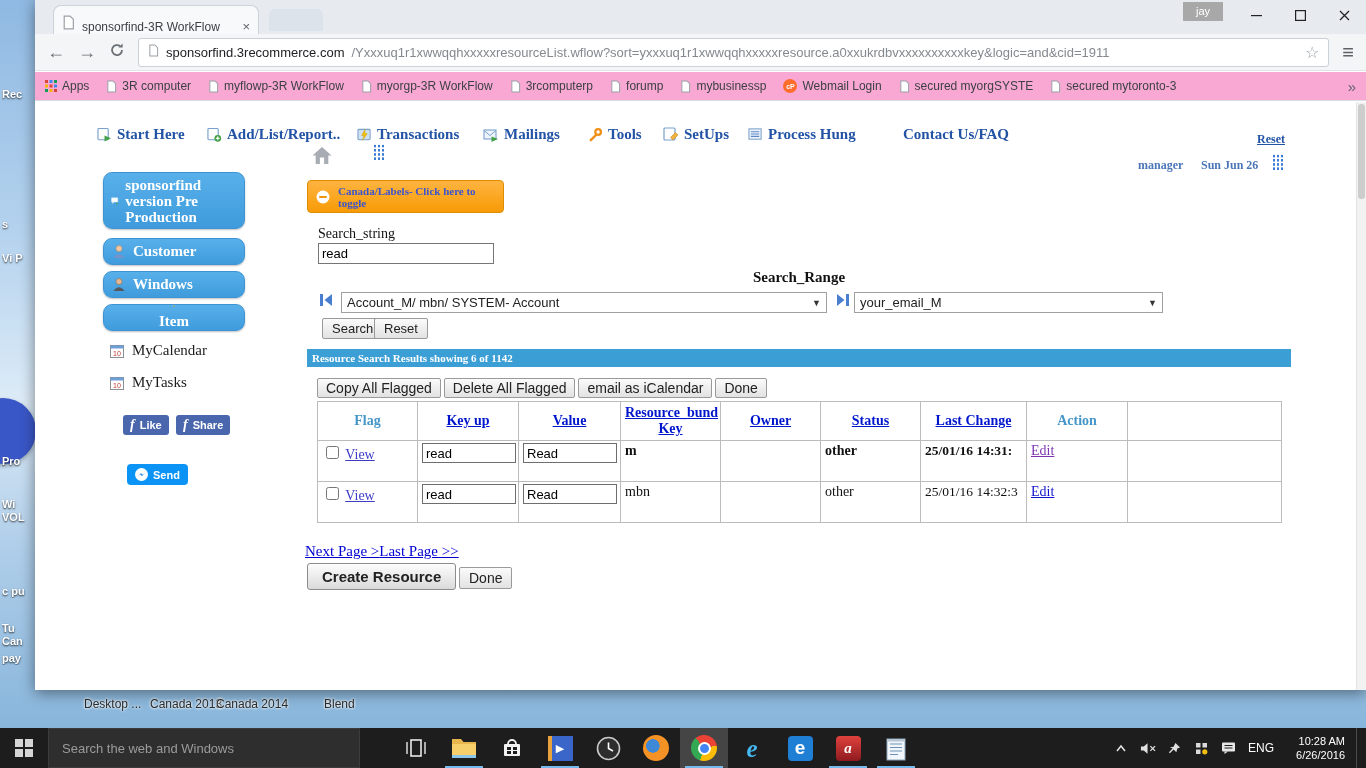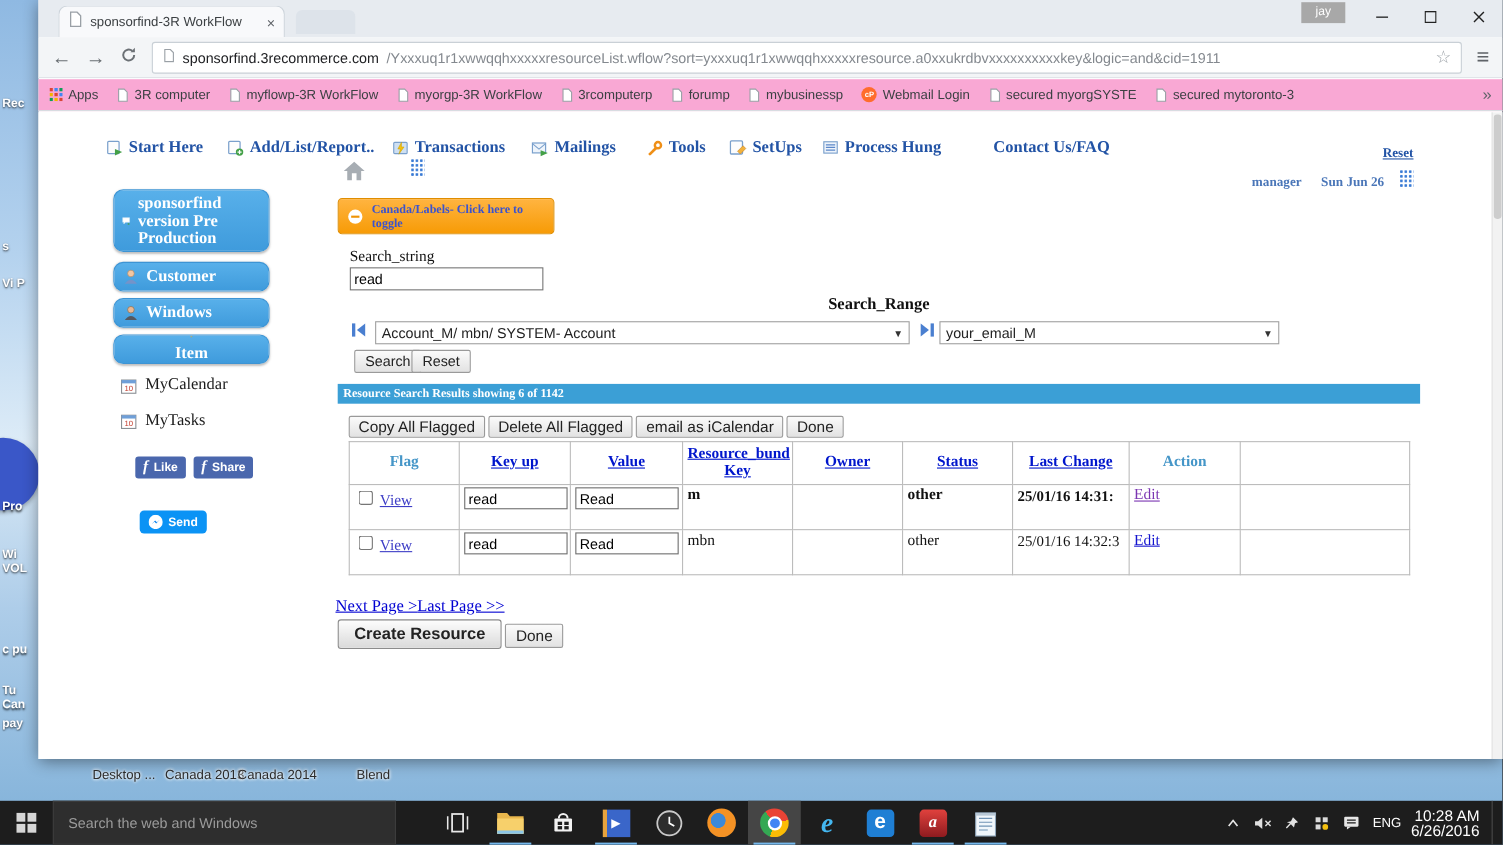--- a/index.html
+++ b/index.html
@@ -9,21 +9,21 @@
   .desktop{position:absolute;inset:0;background:linear-gradient(180deg,#8fb9e2 0%,#b4d2ee 30%,#dcebf7 52%,#aecde9 72%,#7fb0d8 100%);}
   .dt-circle{position:absolute;left:-30px;top:398px;width:66px;height:66px;border-radius:50%;background:#3a57c8;box-shadow:0 2px 4px rgba(0,0,0,.3);}
   .dt-label{position:absolute;left:2px;width:34px;color:#fff;font-size:11px;font-weight:bold;text-shadow:0 1px 2px rgba(0,0,0,.8);line-height:13px;overflow:hidden;}
   .ll1{top:88px}.ll2{top:252px}.ll3{top:218px}.ll4{top:455px;color:#fff}.ll5{top:585px}.ll6{top:622px}.ll7{top:498px}.ll8{top:652px}
   .dt-bottom{position:absolute;top:697px;font-size:12px;color:#2d2d2d;text-shadow:0 0 3px #fff,0 0 3px #fff;white-space:nowrap;}
   .bl1{left:84px}.bl2{left:150px}.bl3{left:216px}.bl4{left:324px}
 
   
   .browser{position:absolute;left:35px;top:0;width:1331px;height:690px;background:#fff;box-shadow:0 3px 14px rgba(0,0,0,.45);}
   .titlebar{position:absolute;top:0;left:0;right:0;height:34px;background:#e7ebf0;}
-  .tab{position:absolute;left:18px;top:5px;width:206px;height:29px;background:#f8f9fb;border:1px solid #ccd3da;border-bottom:none;border-radius:8px 8px 0 0;display:flex;align-items:center;gap:7px;padding:0 8px;box-sizing:border-box;}
+  .tab{position:absolute;left:18px;top:5px;width:206px;height:29px;background:#f8f9fb;border:1px solid #ccd3da;border-bottom:none;border-radius:8px 8px 0 0;display:flex;align-items:flex-end;gap:7px;padding:0 8px;box-sizing:border-box;}
   .tab-title{flex:1;font-size:12px;color:#3c4043;white-space:nowrap;overflow:hidden;}
   .tab-close{color:#5f6368;font-size:13px;cursor:default;}
   .newtab{position:absolute;left:234px;top:9px;width:54px;height:22px;background:#dde3ea;border-radius:6px 6px 0 0;}
   .profile{position:absolute;left:1148px;top:2px;min-width:30px;height:19px;background:#a8a8a8;color:#fff;font-size:11px;text-align:center;line-height:19px;padding:0 5px;}
   .winctl{position:absolute;right:0;top:0;display:flex;height:30px;}
   .wc{width:44px;display:flex;align-items:center;justify-content:center;color:#222;}
 
   .toolbar{position:absolute;top:34px;left:0;right:0;height:37px;background:#f3f5f7;border-bottom:1px solid #e0e4e8;display:flex;align-items:center;gap:13px;padding:0 12px;box-sizing:border-box;}
   .navarrow{font-size:18px;color:#6b7075;line-height:1;}
   .omnibox{flex:1;height:27px;background:#fff;border:1px solid #c9d0d6;border-radius:3px;display:flex;align-items:center;gap:7px;padding:0 9px;font-size:13px;overflow:hidden;}
@@ -107,21 +107,21 @@
   .winlogo{display:grid;grid-template-columns:8px 8px;grid-template-rows:8px 8px;gap:1.5px;}
   .winlogo div{background:#d6d6d6;}
   .tb-search{width:312px;background:#2e2e2e;border:1px solid #3c3c3c;box-sizing:border-box;display:flex;align-items:center;padding-left:13px;color:#9b9b9b;font-size:13px;}
   .tb-gap{width:32px;}
   .slot{width:48px;position:relative;display:flex;align-items:center;justify-content:center;}
   .slot.active{background:#454545;}
   .ul{position:absolute;bottom:0;left:5px;right:5px;height:2px;background:#76b9ed;}
   .tray{margin-left:auto;display:flex;align-items:center;gap:11px;padding-right:4px;}
   .tray-ic{display:flex;align-items:center;justify-content:center;width:16px;}
   .eng{font-size:12px;color:#fff;}
-  .clockblk{display:flex;flex-direction:column;align-items:flex-end;justify-content:center;font-size:14px;line-height:14px;color:#fff;width:60px;}
+  .clockblk{display:flex;flex-direction:column;align-items:flex-end;justify-content:center;font-size:11px;line-height:14px;color:#fff;width:60px;}
   .sliver{width:5px;border-left:1px solid #4a4a4a;height:40px;}
 
   .chrome-ico{width:26px;height:26px;border-radius:50%;background:conic-gradient(from -40deg,#ea4335 0 33%,#fbbc05 33% 66%,#34a853 66% 100%);position:relative;}
   .chrome-in{position:absolute;inset:6.5px;background:#4285f4;border-radius:50%;border:2.5px solid #fff;}
   .ffx{width:26px;height:26px;border-radius:50%;background:radial-gradient(circle at 38% 42%,#3d89d8 0 6.5px,#f49225 7px 78%,#d96a12 100%);}
   .edge-ico{width:25px;height:25px;background:#1f7fd4;border-radius:4px;color:#fff;font:bold 19px "Liberation Sans",sans-serif;display:flex;align-items:center;justify-content:center;}
   .ie-ico{font:italic bold 25px "Liberation Serif",serif;color:#44b7f0;line-height:1;}
   .avro{width:25px;height:25px;border-radius:4px;background:linear-gradient(180deg,#e0413d,#8e1b1f);color:#fff;font:bold italic 15px "Liberation Serif",serif;display:flex;align-items:center;justify-content:center;}
   .media-ico{width:25px;height:25px;background:linear-gradient(90deg,#e8a33d 0 4px,#3a66c9 4px);color:#fff;font-size:11px;display:flex;align-items:center;justify-content:center;}
 </style>

